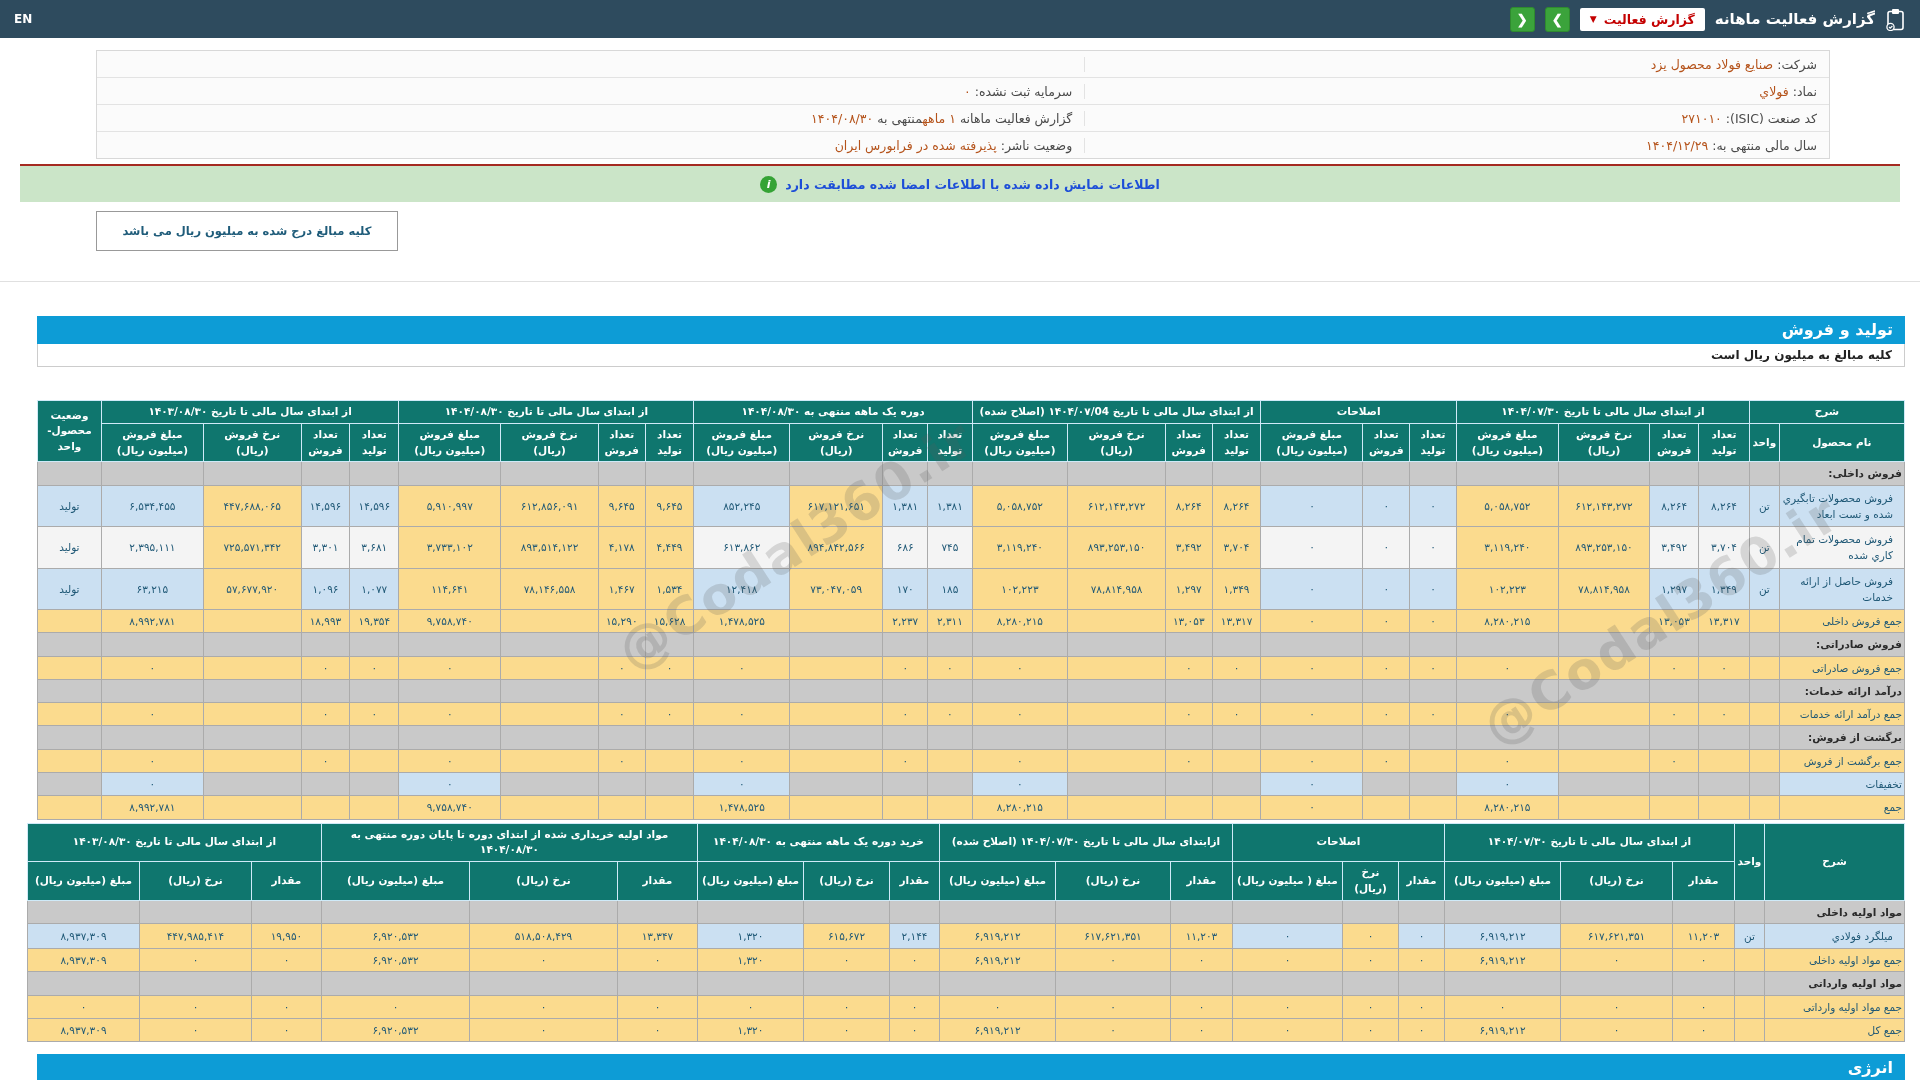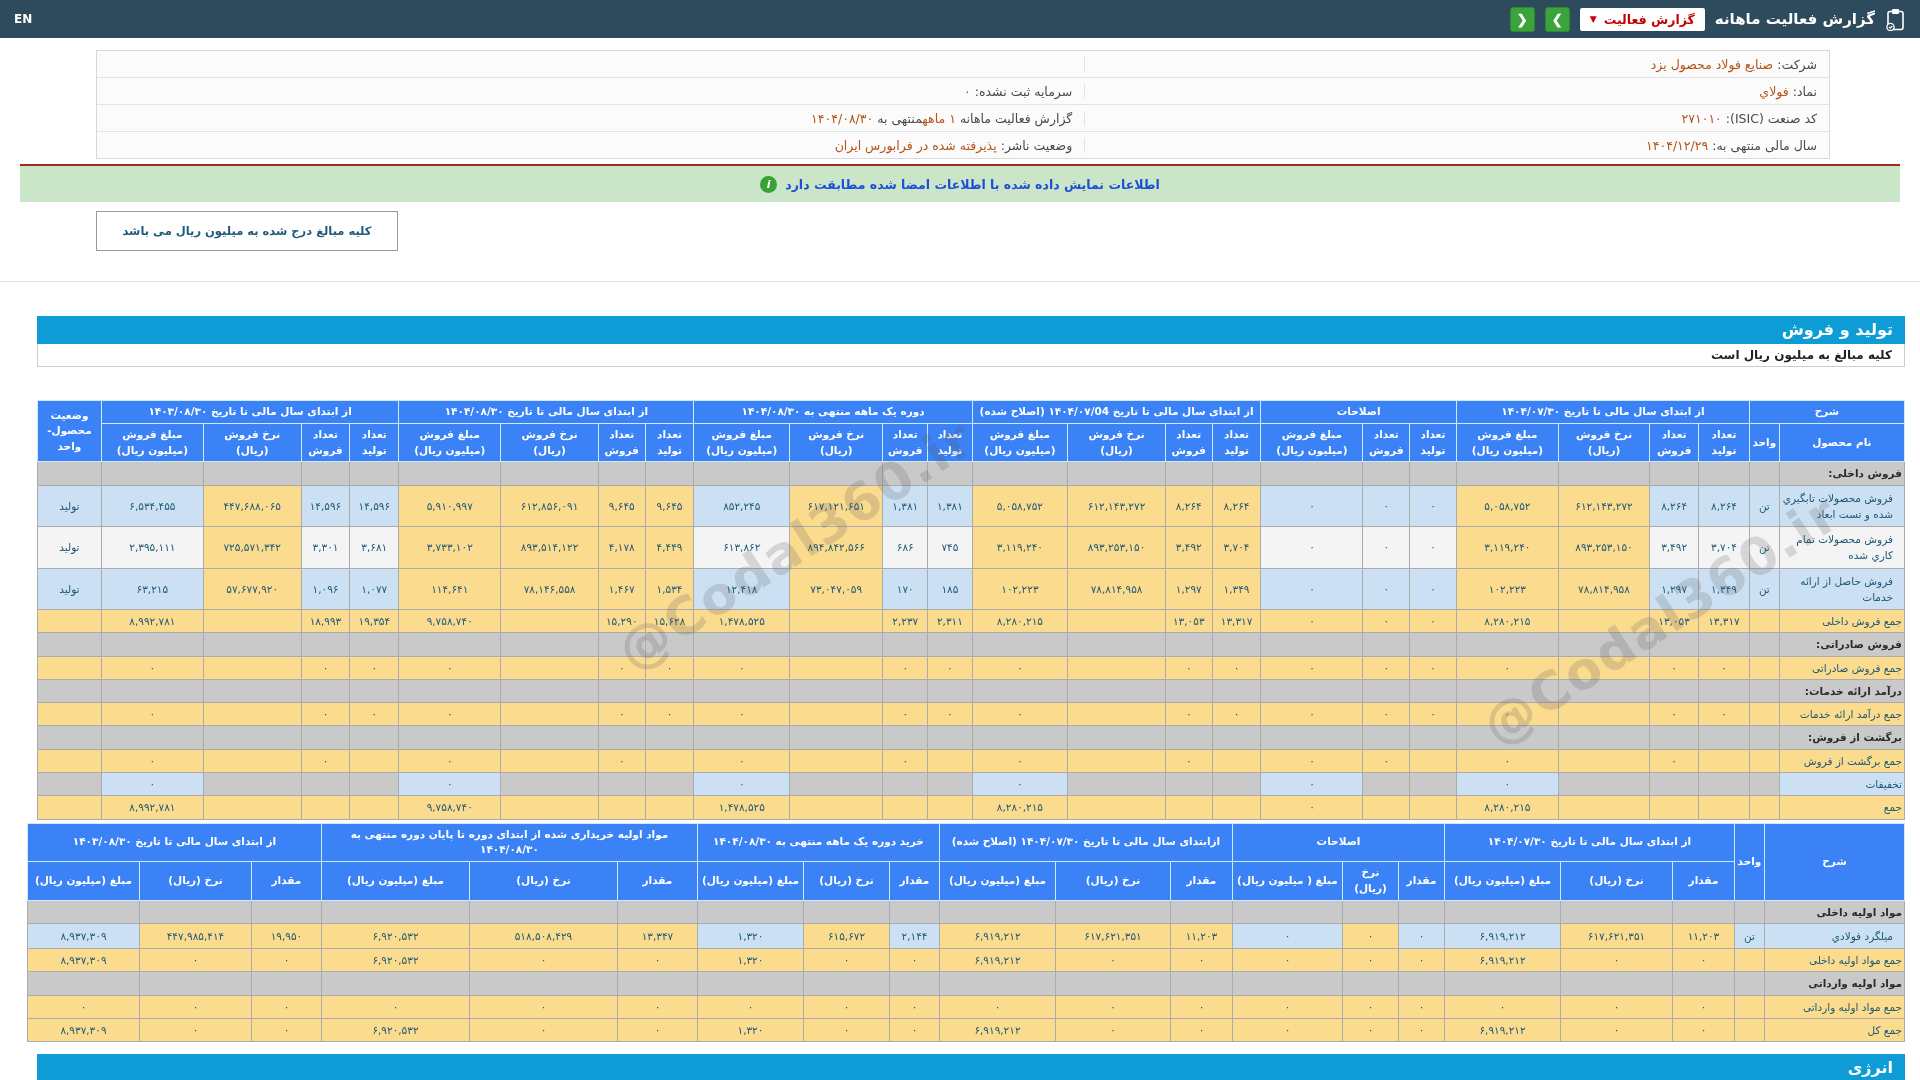--- a/index.html
+++ b/index.html
@@ -36,21 +36,21 @@
   .pagehr{border-top:1px solid #e0e0e0;margin-top:30px}
   
   .content{margin:34px 15px 0 37px}
   .bluebar{background:#0D9CD6;color:#fff;font-weight:bold;font-size:16px;
            padding:4px 12px 5px}
   .subbar{border:1px solid #ccc;border-top:none;background:#fff;color:#222;font-weight:bold;
           font-size:12px;padding:4px 12px}
   table{border-collapse:collapse;table-layout:fixed;width:100%}
   .t1{margin-top:33px}
   .t2{margin-top:3px}
-  th{border:1px solid #CFEAF8;background:#3b82f6;color:#fff;font-size:10.5px;
+  th{border:1px solid #CFEAF8;background:#0f766e;color:#fff;font-size:10.5px;
      padding:3px 2px;white-space:pre-line;line-height:1.5;font-weight:bold}
   td{border:1px solid #ABABAB;font-size:10.5px;color:#1F5876;text-align:center;
      padding:4px 2px;line-height:1.55;overflow:hidden}
   td.cname{text-align:right;padding-right:11px}
   .y{background:#FBDB8E}.b{background:#CBE0F2}.w{background:#F4F4F4}.g{background:#C9C9C9}
   tr.section td{padding:3px 2px}
   tr.section td.cname{font-weight:bold;color:#2b2b2b}
   tr.total td,tr.discount td{padding:3px 2px}
   .mt{margin-top:20px}
   .mtb{margin-top:12px}

